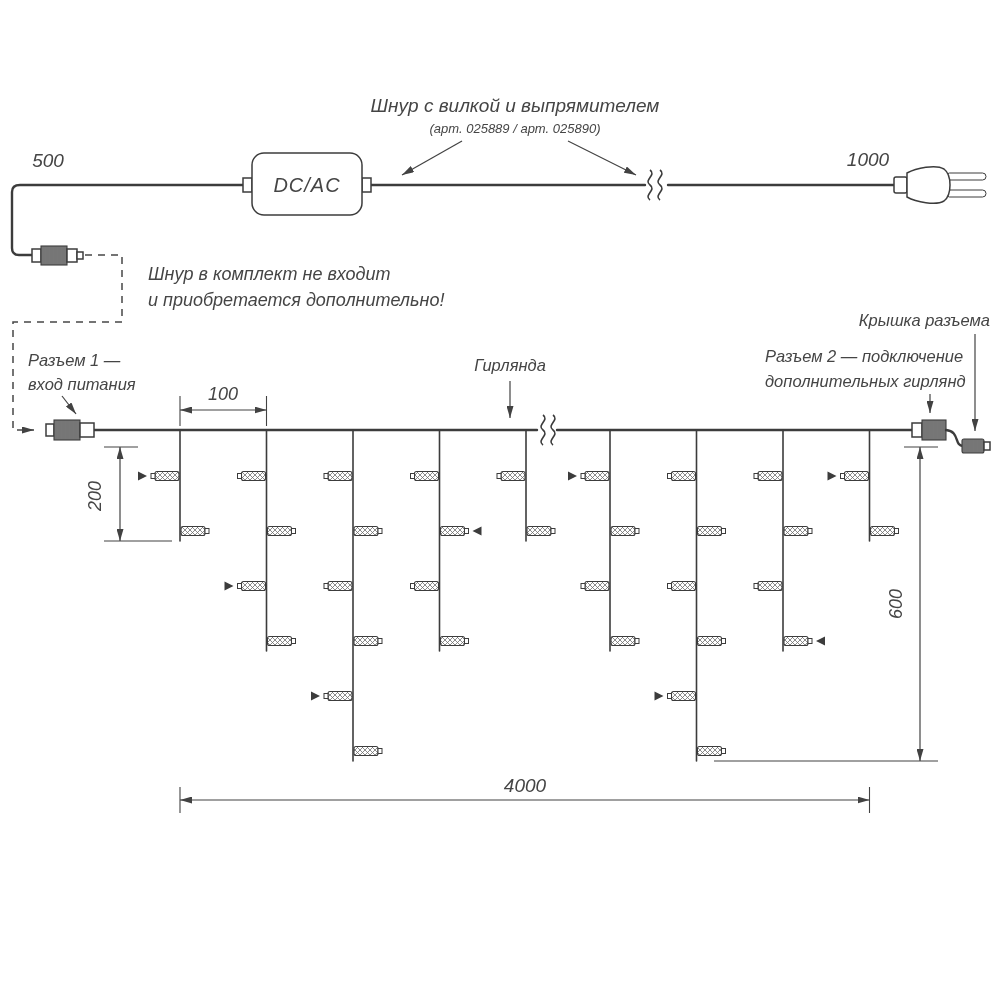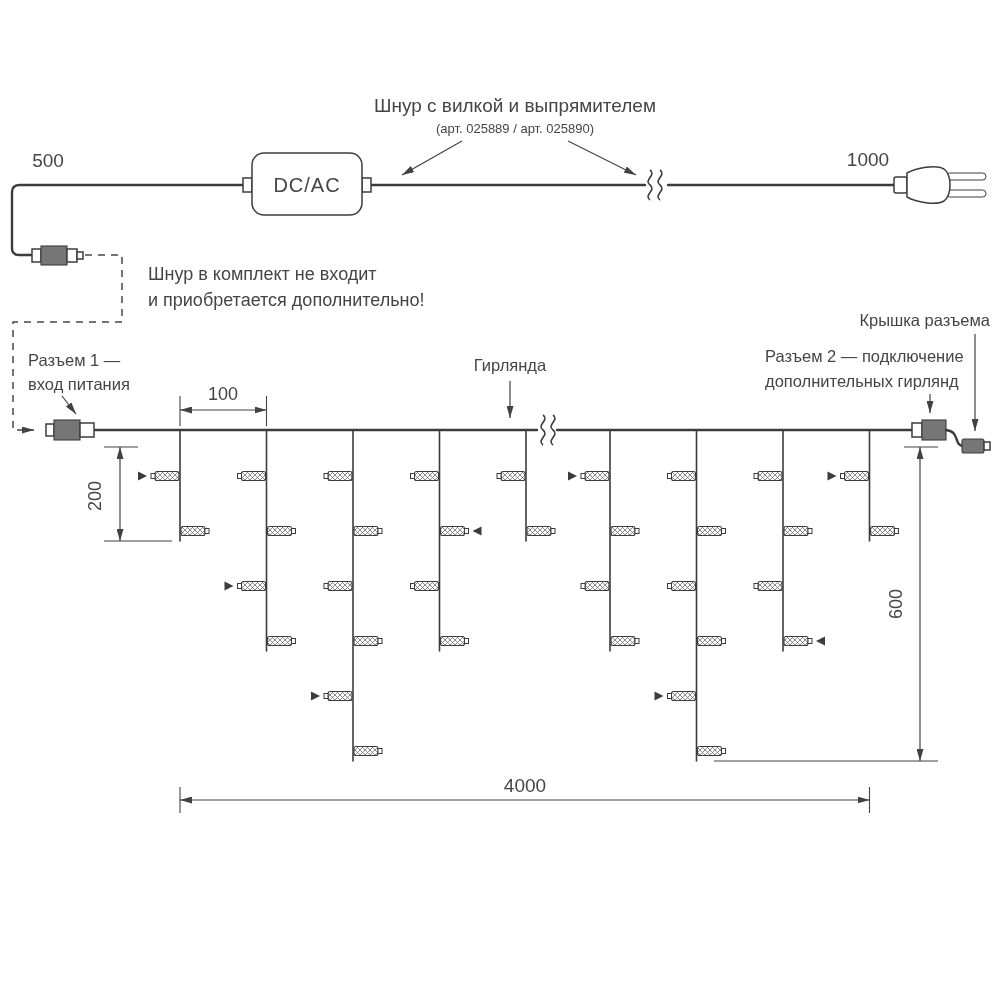--- a/index.html
+++ b/index.html
@@ -1,16 +1,16 @@
 <!DOCTYPE html>
 <html><head>
 <meta charset="utf-8">
 <style>
   html,body{margin:0;padding:0;background:#fff;}
-  .canvas{width:1000px;height:1000px;background:#fff;position:relative;overflow:hidden;}
+  .canvas{width:1000px;height:1000px;background:#fff;position:relative;overflow:hidden;font-style:italic;}
   svg{display:block;}
   .wire{stroke:#3c3c3c;stroke-width:2.4;fill:none;stroke-linecap:round;}
   .thin{stroke-width:1.6;}
   .outline{fill:#fff;stroke:#3c3c3c;stroke-width:1.5;}
   .lampr{stroke:#3c3c3c;stroke-width:1.1;}
   .tipr{fill:#fff;stroke:#3c3c3c;stroke-width:1;}
   .flash{fill:#3c3c3c;}
   .dim{stroke:#424242;stroke-width:1.2;fill:none;}
   .ext{stroke:#424242;stroke-width:1.1;fill:none;}
   .leader{stroke:#424242;stroke-width:1.2;fill:none;}

